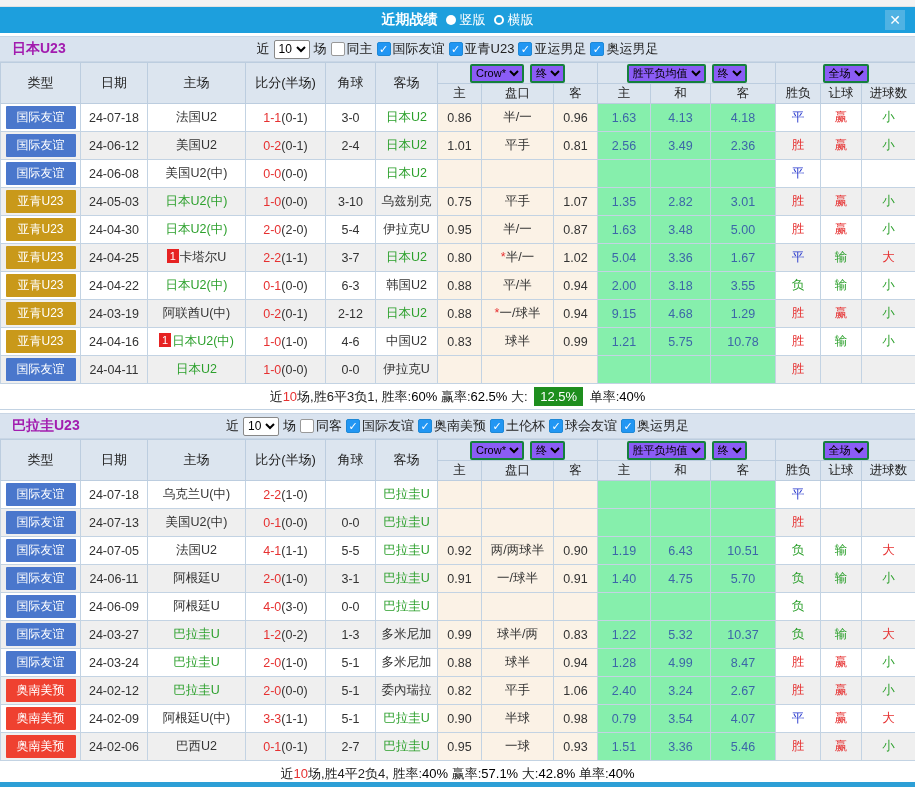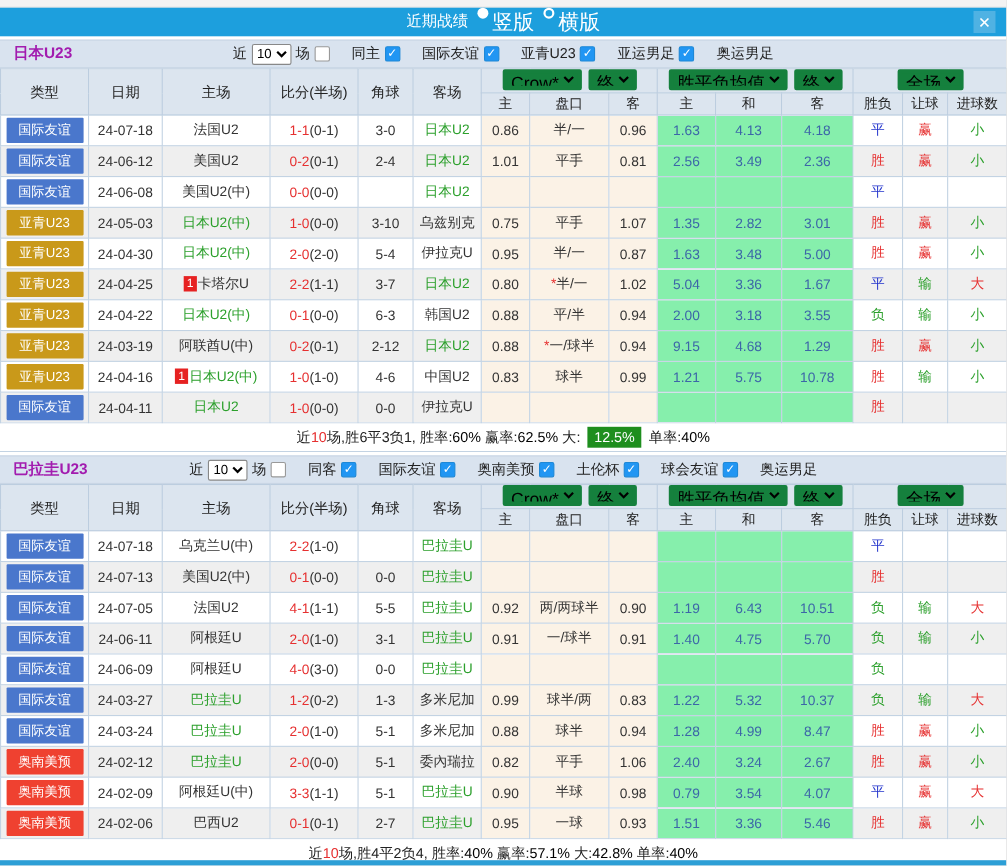--- a/index.html
+++ b/index.html
@@ -1,39 +1,39 @@
 <!DOCTYPE html>
 <html><head>
 <meta charset="utf-8">
 <style>
   *{box-sizing:border-box;margin:0;padding:0}
   html,body{background:#e9e9e9}
   body{font-family:"Liberation Sans","DejaVu Sans",sans-serif}
   .page{width:915px;height:787px;background:#fff;outline:1px solid #c6c6c6;position:relative;overflow:hidden;margin:0 auto}
   .topstrip{height:7px;background:#f3f3f3;border-bottom:1px solid #e2e2e2}
   .titlebar{height:26px;background:#1D9FDD;display:flex;align-items:center;justify-content:center;position:relative;color:#fff;gap:8px}
-  .titlebar .title{font-weight:normal;font-size:14px}
-  .radio-wrap{display:inline-flex;gap:4px;font-size:19px;cursor:pointer}
+  .titlebar .title{font-weight:bold;font-size:14px}
+  .radio-wrap{display:inline-flex;align-items:center;gap:4px;font-size:13px;cursor:pointer}
   .radio{width:10px;height:10px;border-radius:50%;display:inline-block}
   .radio.filled{background:#fff}
   .radio.hollow{border:2px solid #fff;background:transparent}
   .close{position:absolute;right:10px;top:3px;width:20px;height:20px;background:#4FB2E3;display:flex;align-items:center;justify-content:center;font-size:14px;cursor:pointer;color:#fff}
   .gap{height:3px;background:#fff}
   .sec-bar{height:26px;background:#D9E3EF;border-top:1px solid #C9D6E5;border-bottom:1px solid #C9D6E5;position:relative;display:flex;align-items:center;justify-content:center}
   .sec-title{position:absolute;left:12px;color:#a21caf;font-weight:bold;font-size:14px}
   .filter{display:flex;align-items:center;gap:4px;font-size:13px;color:#222}
   .filter select{font-size:12px;height:19px;border:1px solid #888;background:#fff;border-radius:2px}
-  .cbwrap{display:inline-flex;align-items:center;gap:20px;cursor:pointer}
+  .cbwrap{display:inline-flex;align-items:center;gap:2px;cursor:pointer}
   .cb{width:14px;height:14px;border:1px solid #999;background:#fff;display:inline-flex;align-items:center;justify-content:center;border-radius:2px;font-size:11px;line-height:1}
   .cb.checked{background:#2196F3;border-color:#1E88D6;color:#fff}
   table.grid{width:915px;border-collapse:collapse;table-layout:fixed}
   .grid th{background:#DCE5EF;border:1px solid #BCCDDF;font-weight:normal;color:#222;font-size:13px;text-align:center}
   .head-top th{height:21px}
   .head-sub th{height:20px;font-size:12.5px}
-  .grid th.grp select{font-size:16px;height:19px;border:4px solid #15803d;background:#15803d;border-radius:2px;margin:0 3px}
+  .grid th.grp select{font-size:11px;height:19px;border:2px solid #15803d;background:#8b5cf6;border-radius:2px;margin:0 3px}
   .grid td{height:28px;border:1px solid #C3D3E3;text-align:center;font-size:12.5px;color:#333;overflow:hidden;white-space:nowrap}
   tr.odd td{background:#fff}
   tr.even td{background:#EFEFEF}
   tbody tr td.cream{background:#FBF2E6}
   tbody tr td.azure{background:#86efac}
   td.azure{color:#3C66A8}
   .badge{display:inline-block;min-width:70px;padding:3px 2px;color:#fff;font-size:12px;border-radius:1px}
   .badge.blue{background:#4A77CC}
   .badge.gold{background:#C9991A}
   .badge.red{background:#EF4130}

